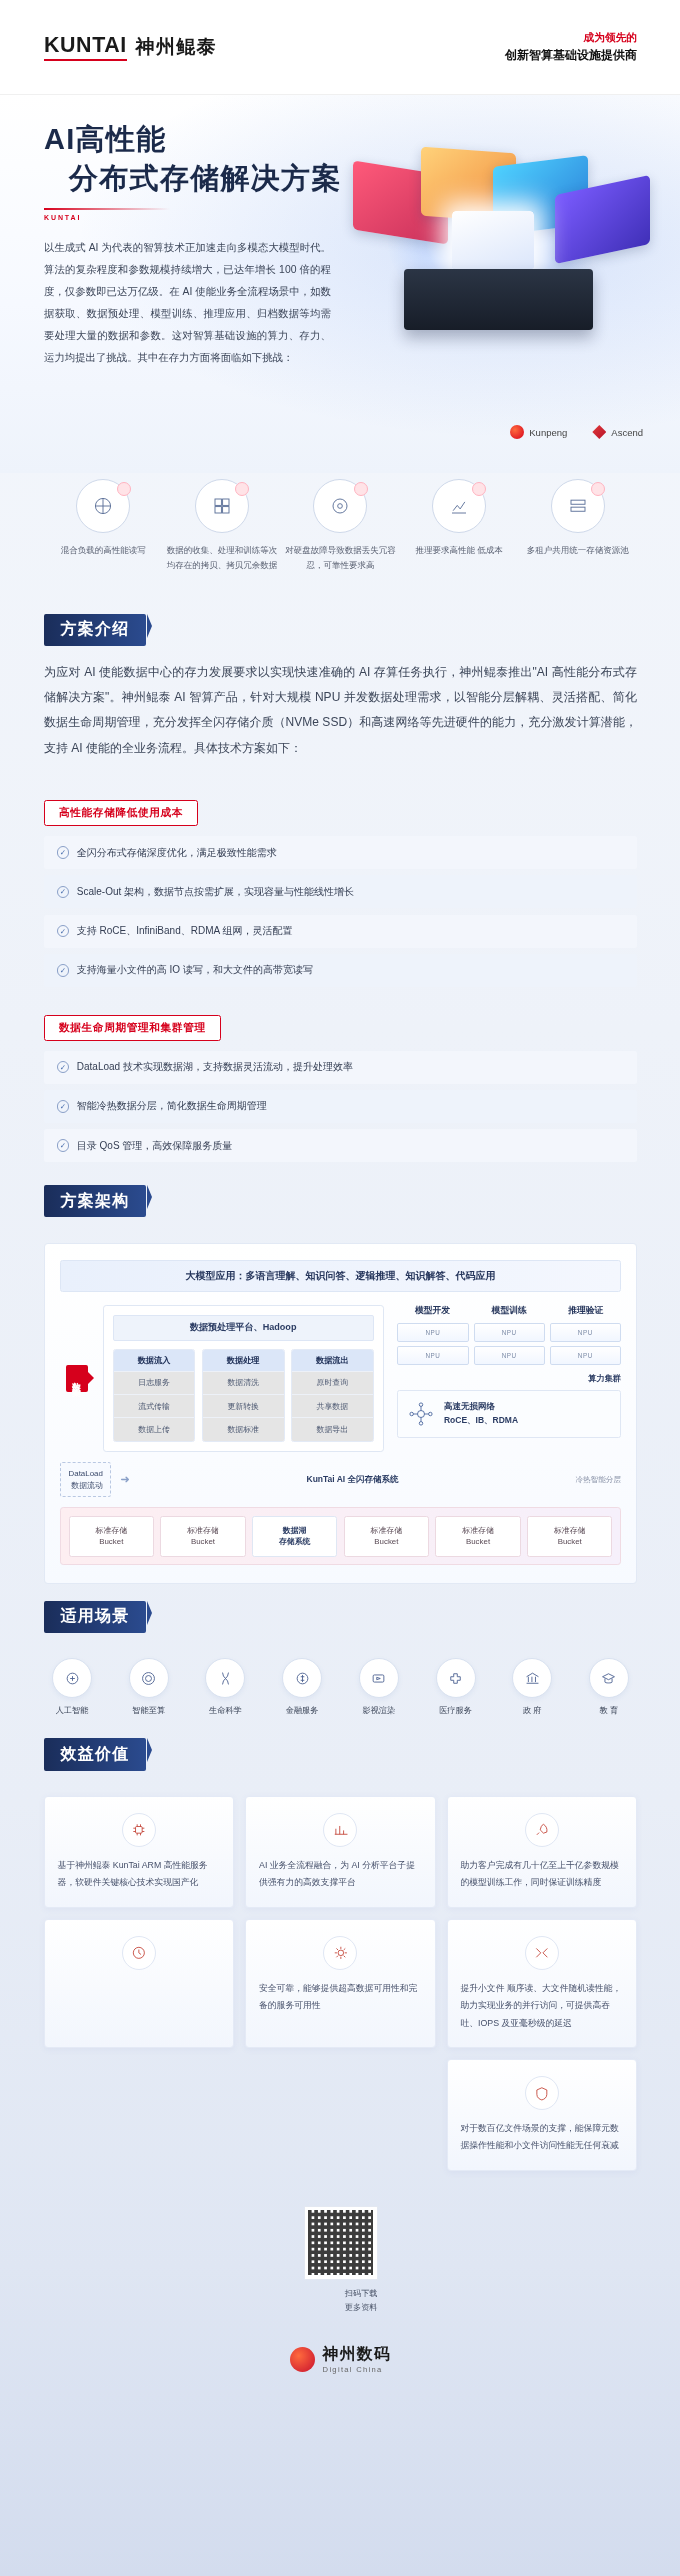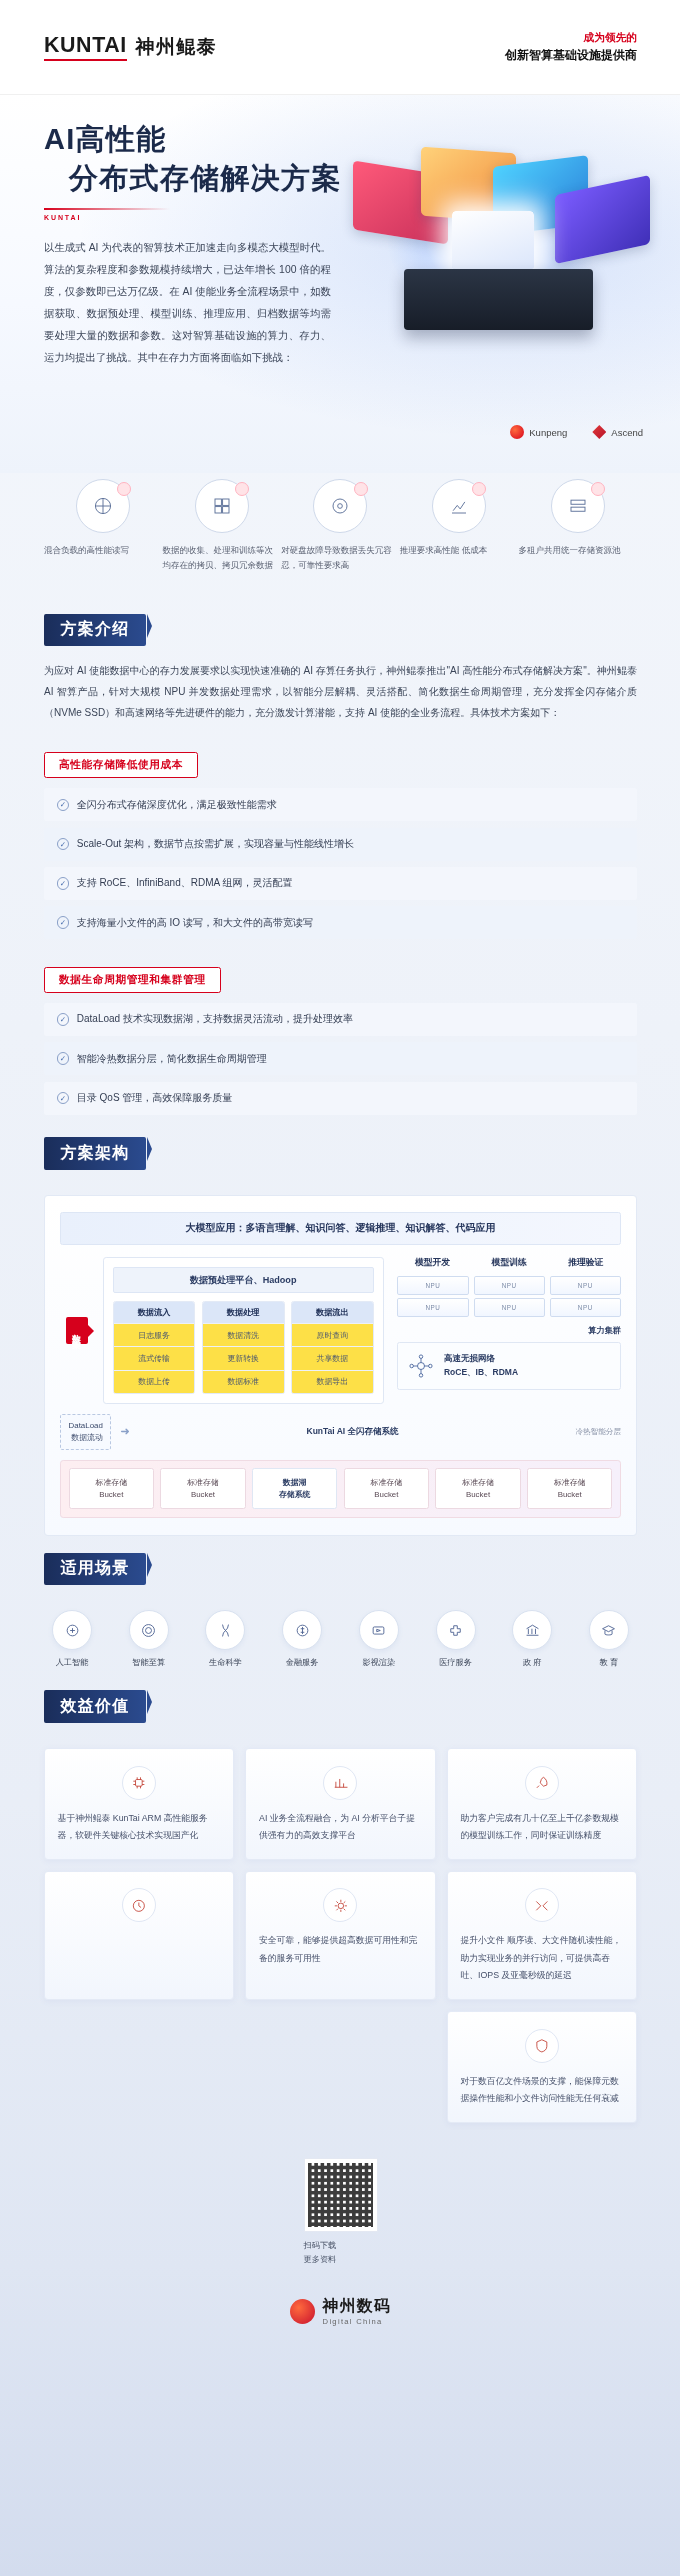--- a/index.html
+++ b/index.html
@@ -109,21 +109,21 @@
     background: linear-gradient(135deg,#e03a3a,#b8122a);
     clip-path: polygon(50% 0%, 100% 50%, 50% 100%, 0% 50%);
   }
 
   
   .challenges {
     display: flex; justify-content: space-between;
     padding: 6.3px 44px 25px 44px;
     background: transparent;
   }
-  .ch-item { width: 126px; }
+  .ch-item { width: 126px; text-align: center; }
   .ch-icon {
     width: 54px; height: 54px; margin: 0 auto 10px auto;
     border: 0.9px solid #cfd9ea; border-radius: 50%;
     background: #fff;
     display: flex; align-items: center; justify-content: center;
     position: relative;
   }
   .ch-icon svg { width: 28px; height: 28px; }
   .ch-badge {
     position: absolute; right: -1.3px; top: 1.3px; width: 14px; height: 14px;
@@ -140,22 +140,22 @@
     padding: 5.7px 16.4px; border-radius: 1.9px;
     position: relative;
   }
   .sec-title::after {
     content: ""; position: absolute; right: -5.7px; top: 0;
     border-left: 5.7px solid #2b4b8f; border-top: 12px solid transparent; border-bottom: 12px solid transparent;
   }
   .sec-title-wrap { padding-left: 0; }
 
   .sec-body {
-    margin: 0 44px 8px 44px;
-    font-size: 10px; line-height: 2.1; color: #3b4558; text-align: justify;
+    margin: 0 44px 18px 44px;
+    font-size: 12px; line-height: 2.1; color: #3b4558; text-align: justify;
   }
 
   
   .feat-head {
     margin: 21.4px 44px 0 44px;
     display: inline-block;
     border: 1.3px solid #d6001c; color: #d6001c;
     font-size: 10.7px; font-weight: bold; letter-spacing: 0.6px;
     padding: 5px 14px; border-radius: 2.5px; background: #fff;
     position: relative;
@@ -216,21 +216,21 @@
     padding: 5.7px; margin-bottom: 7.6px;
   }
   .arch-3col { display: flex; gap: 6.3px; }
   .arch-card { flex: 1; border: 0.6px solid #e3eaf6; border-radius: 2.5px; overflow: hidden; }
   .arch-card-h {
     background: #dbe6f8; color: #22335a; font-size: 8.2px; font-weight: bold;
     text-align: center; padding: 5px 2.5px;
   }
   .arch-card-i {
     font-size: 7.9px; color: #4b5770; text-align: center; padding: 5.7px 1.3px;
-    border-top: 0.6px solid #edf1f8; background: #fde047;
+    border-top: 0.6px solid #edf1f8; background: #e5e5e5;
   }
   .arch-right-heads { display: flex; gap: 6.3px; margin-bottom: 6.3px; }
   .rh {
     flex: 1; text-align: center; font-size: 8.8px; font-weight: bold; color: #26365c;
   }
   .chip-grid { display: flex; gap: 5px; margin-bottom: 7.6px; }
   .chip-col { flex: 1; display: flex; flex-direction: column; gap: 3.8px; }
   .chip {
     height: 19px; border: 0.6px solid #cfdcf0; border-radius: 1.9px;
     background: linear-gradient(180deg,#ffffff,#f1f6ff);
@@ -301,21 +301,21 @@
     display: flex; align-items: center; justify-content: center;
   }
   .val-ico svg { width: 17.7px; height: 17.7px; }
   .val-text { font-size: 8.8px; line-height: 1.95; color: #46506a; text-align: left; }
 
   
   .qr-row {
     display: flex; justify-content: center; gap: 57px;
     margin: 35px 0 15px 0;
   }
-  .qr-item { text-align: left; }
+  .qr-item { text-align: right; }
   .qr-code {
     width: 74px; height: 74px; margin: 0 auto 7.6px auto;
     background: #fff; padding: 3.8px; border: 0.6px solid #e3e8f2;
   }
   .qr-inner {
     width: 100%; height: 100%;
     background-image:
       repeating-linear-gradient(0deg,#1b1b1b 0 3.2px, transparent 3.2px 6.3px),
       repeating-linear-gradient(90deg,#1b1b1b 0 3.2px, transparent 3.2px 6.3px);
     background-size: 6.3px 6.3px, 6.3px 6.3px;

